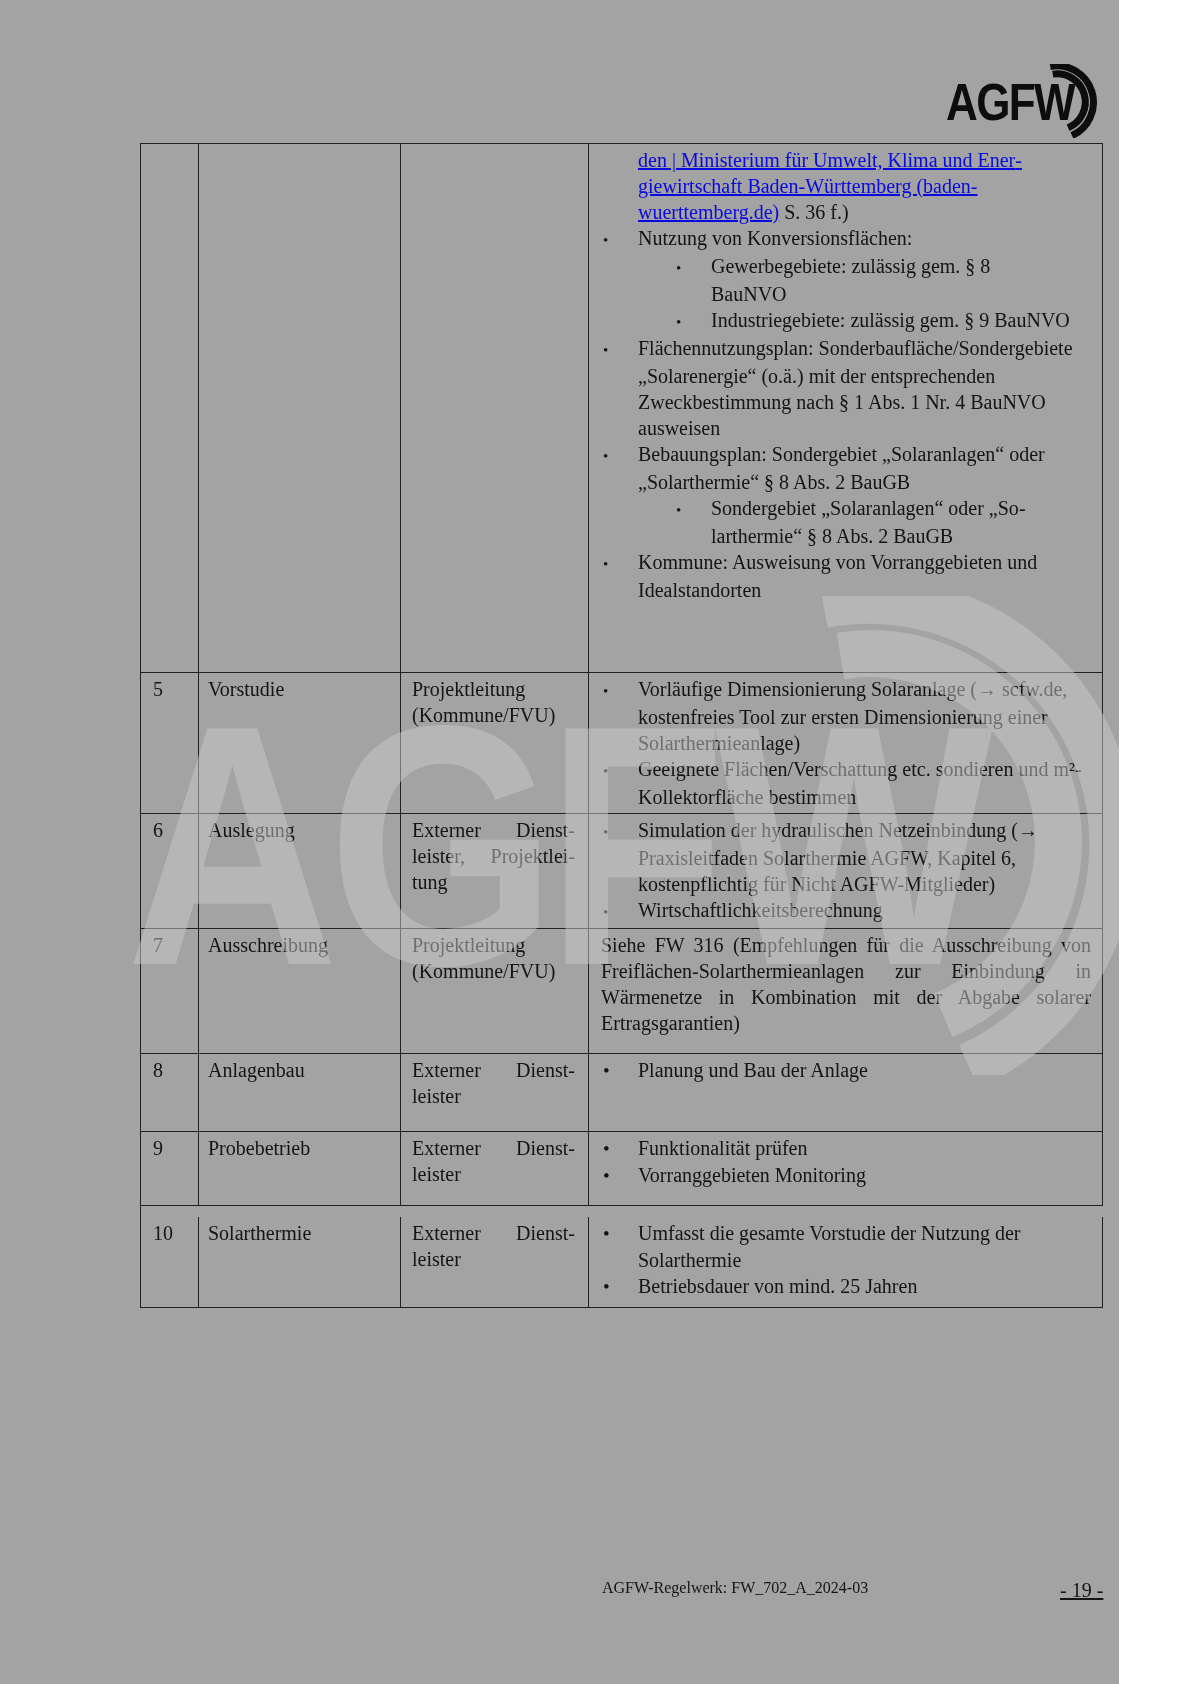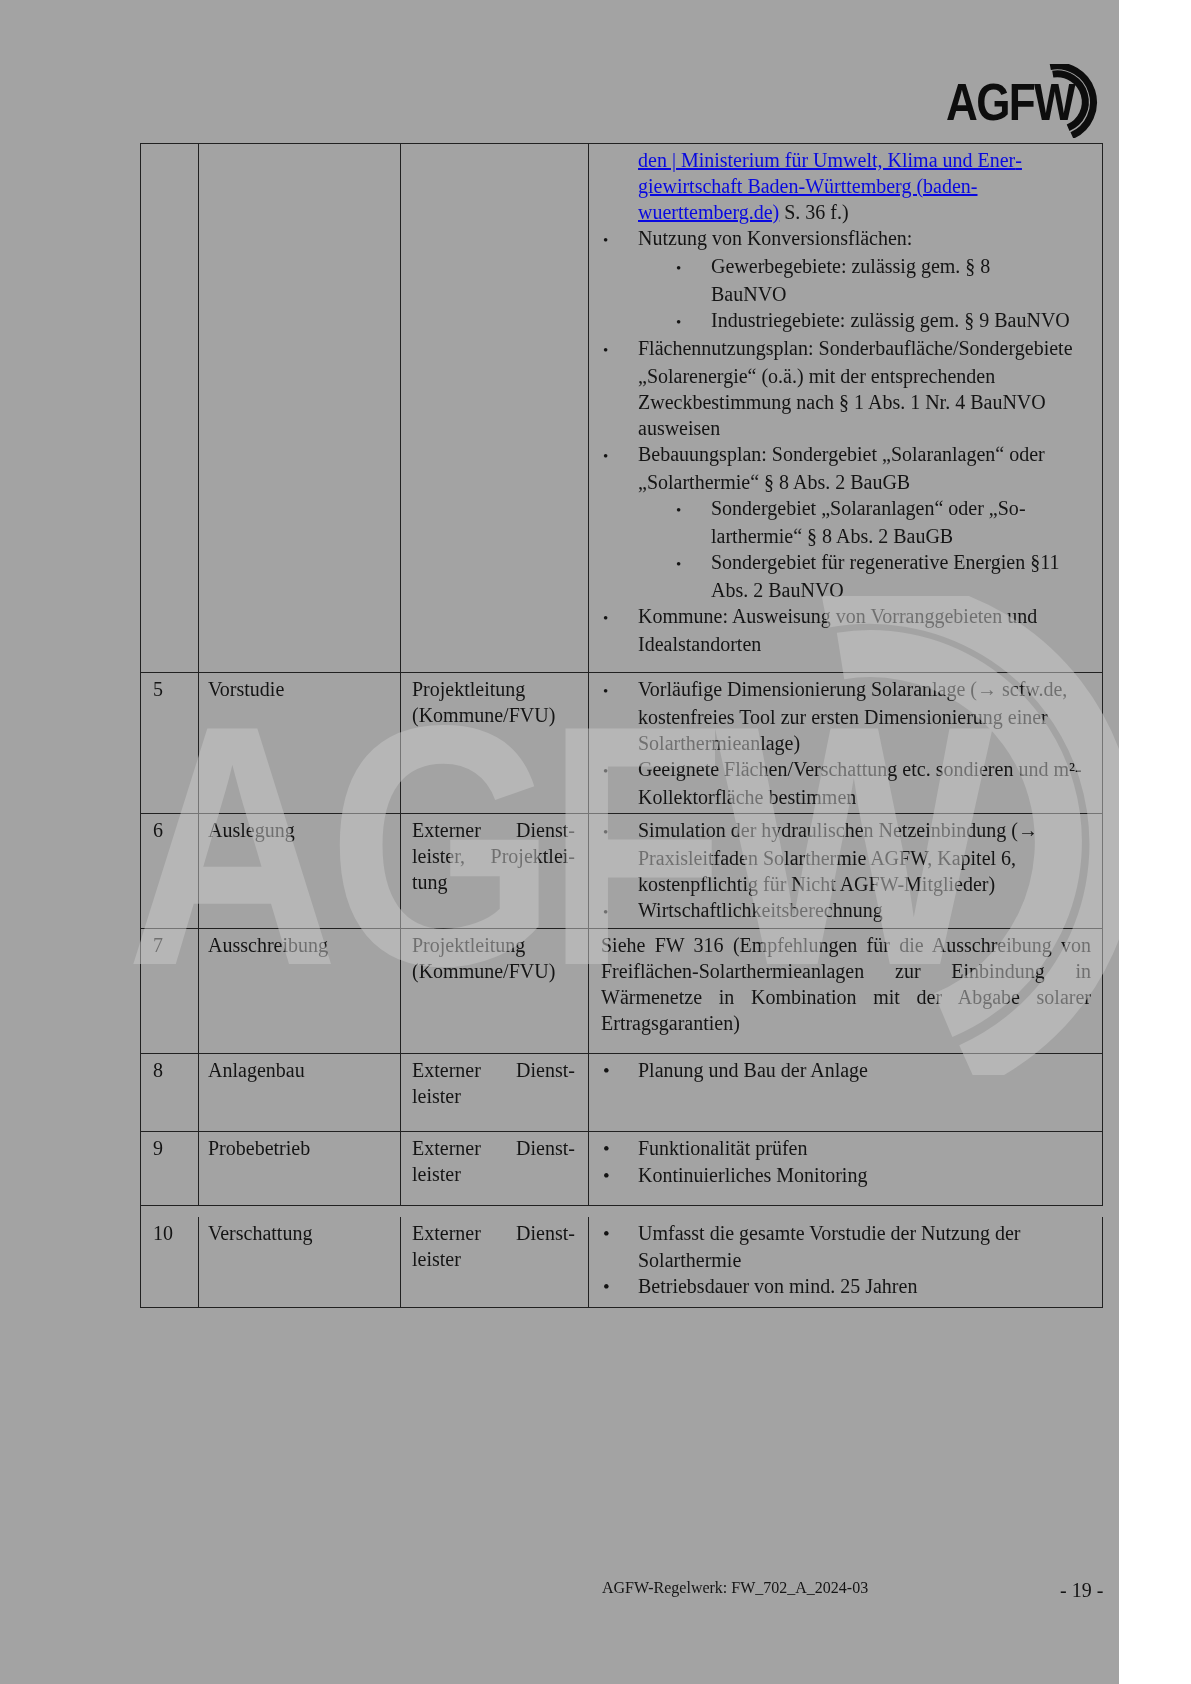--- a/index.html
+++ b/index.html
@@ -42,21 +42,21 @@
   a.lnk { color:#0808e0; text-decoration:underline; cursor:pointer; }
 
   
   .watermark {
     position:absolute; left:126px; top:596px; width:1044px;
     opacity:0.5; pointer-events:none; z-index:5;
   }
 
   
   .footer-doc  { position:absolute; left:602px; top:1579px; font-size:16px; }
-  .footer-page { position:absolute; left:1060px; top:1579px; font-size:20px; }
+  .footer-page { position:absolute; left:1060px; top:1579px; font-size:20px;text-decoration:underline; }
 </style>
 </head>
 <body>
 
 <div class="page">
 
   <svg class="logo" viewBox="0 0 244 112" aria-hidden="false">
     <text x="0" y="86" font-family="Liberation Sans, sans-serif" font-weight="bold" font-size="80" letter-spacing="-3" textLength="200" lengthAdjust="spacingAndGlyphs" fill="#0d0d0d">AGFW</text>
     <path d="M163 2 A57 57 0 0 1 197 110" fill="none" stroke="#0d0d0d" stroke-width="11"></path>
     <path d="M167 14 A44 44 0 0 1 191 98" fill="none" stroke="#0d0d0d" stroke-width="11"></path>
@@ -69,21 +69,20 @@
       <div class="c c2"></div>
       <div class="c c3"></div>
       <div class="c c4">
         <div class="linkpara"><a class="lnk">den | Ministerium für Umwelt, Klima und Ener­giewirtschaft Baden-Württemberg (baden-wuerttemberg.de)</a><span> S. 36 f.)</span></div>
         <div class="li lv1"><span class="blt">•</span><span>Nutzung von Konversionsflächen:</span></div>
         <div class="li lv2"><span class="blt">•</span><span>Gewerbegebiete: zulässig gem. § 8 BauNVO</span></div>
         <div class="li lv2"><span class="blt">•</span><span>Industriegebiete: zulässig gem. § 9 BauNVO</span></div>
         <div class="li lv1"><span class="blt">•</span><span>Flächennutzungsplan: Sonderbaufläche/Sonder­gebiete „Solarenergie“ (o.ä.) mit der entspre­chenden Zweckbestimmung nach § 1 Abs. 1 Nr. 4 BauNVO ausweisen</span></div>
         <div class="li lv1"><span class="blt">•</span><span>Bebauungsplan: Sondergebiet „Solaranlagen“ oder „Solarthermie“ § 8 Abs. 2 BauGB</span></div>
         <div class="li lv2"><span class="blt">•</span><span>Sondergebiet „Solaranlagen“ oder „So­larthermie“ § 8 Abs. 2 BauGB</span></div>
-        <div class="li lv2"><span class="blt">•</span><span>Sondergebiet für regenerative Energien §11 Abs. 2 BauNVO</span></div>
         <div class="li lv1"><span class="blt">•</span><span>Kommune: Ausweisung von Vorranggebieten und Idealstandorten</span></div>
       </div>
     </div>
 
     <div class="row h5">
       <div class="c c1">5</div>
       <div class="c c2">Vorstudie</div>
       <div class="c c3">Projektleitung (Kommune/FVU)</div>
       <div class="c c4">
         <div class="li lv1"><span class="blt">•</span><span>Vorläufige Dimensionierung Solaranlage (→ scfw.de, kostenfreies Tool zur ersten Dimensio­nierung einer Solarthermieanlage)</span></div>
@@ -118,27 +117,27 @@
         <div class="li lv1 big"><span class="blt">•</span><span>Planung und Bau der Anlage</span></div>
       </div>
     </div>
 
     <div class="row h9">
       <div class="c c1">9</div>
       <div class="c c2">Probebetrieb</div>
       <div class="c c3">Externer Dienst­leister</div>
       <div class="c c4">
         <div class="li lv1 big"><span class="blt">•</span><span>Funktionalität prüfen</span></div>
-        <div class="li lv1 big"><span class="blt">•</span><span>Kontinuierliches Monitoring</span></div>
+        <div class="li lv1 big"><span class="blt">•</span><span>Vorranggebieten Monitoring</span></div>
       </div>
     </div>
 
     <div class="row h10">
       <div class="c c1">10</div>
-      <div class="c c2">Verschattung</div>
+      <div class="c c2">Solarthermie</div>
       <div class="c c3">Externer Dienst­leister</div>
       <div class="c c4">
         <div class="li lv1 big"><span class="blt">•</span><span>Umfasst die gesamte Vorstudie der Nutzung der Solarthermie</span></div>
         <div class="li lv1 big"><span class="blt">•</span><span>Betriebsdauer von mind. 25 Jahren</span></div>
       </div>
     </div>
 
   </div>
 
   <svg class="watermark" viewBox="0 0 244 112" aria-hidden="true">

